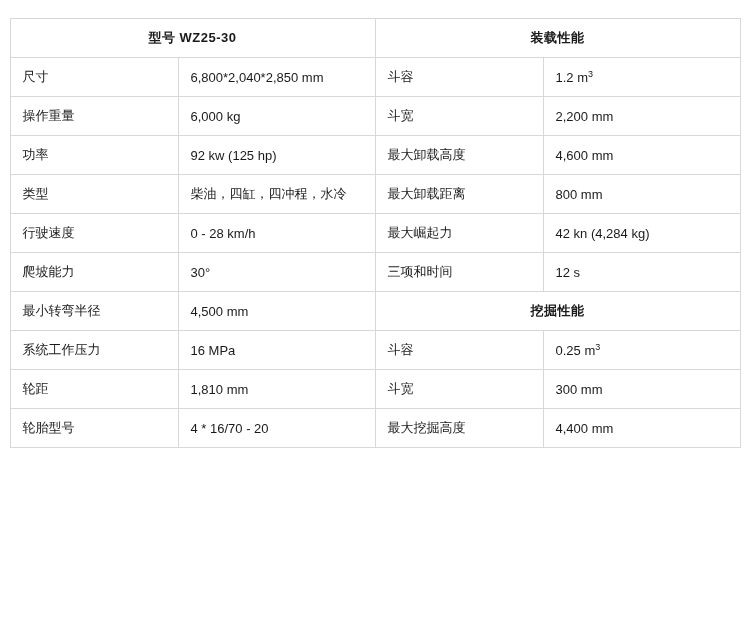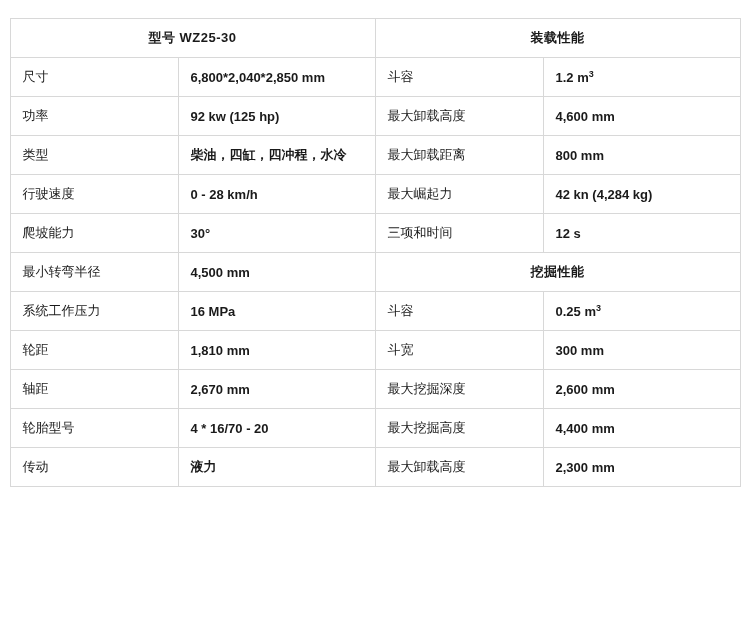--- a/index.html
+++ b/index.html
@@ -42,21 +42,21 @@
     font-weight: bold;
     text-align: center;
     font-size: 14px;
     letter-spacing: 0.5px;
   }
   td.label {
     font-weight: normal;
     font-size: 13px;
   }
   td.value {
-    font-weight: bold;
+    font-weight: normal;
     font-size: 13px;
   }
   col.c1 { width: 168px; }
   col.c2 { width: 197px; }
   col.c3 { width: 168px; }
   col.c4 { width: 197px; }
   sup {
     font-size: 9px;
     vertical-align: super;
   }
@@ -79,20 +79,26 @@
         <td class="hdr" colspan="2">装载性能</td>
       </tr>
 
       <tr>
         <td class="label">尺寸</td>
         <td class="value">6,800*2,040*2,850 mm</td>
         <td class="label">斗容</td>
         <td class="value"><span>1.2 m</span><sup>3</sup></td>
       </tr>
 
+      <tr>
+        <td class="label">操作重量</td>
+        <td class="value">6,000 kg</td>
+        <td class="label">斗宽</td>
+        <td class="value">2,200 mm</td>
+      </tr>
 
       <tr>
         <td class="label">功率</td>
         <td class="value">92 kw (125 hp)</td>
         <td class="label">最大卸载高度</td>
         <td class="value">4,600 mm</td>
       </tr>
 
       <tr>
         <td class="label">类型</td>
@@ -128,38 +134,26 @@
         <td class="value"><span>0.25 m</span><sup>3</sup></td>
       </tr>
 
       <tr>
         <td class="label">轮距</td>
         <td class="value">1,810 mm</td>
         <td class="label">斗宽</td>
         <td class="value">300 mm</td>
       </tr>
 
-      <tr>
-        <td class="label">轴距</td>
-        <td class="value">2,670 mm</td>
-        <td class="label">最大挖掘深度</td>
-        <td class="value">2,600 mm</td>
-      </tr>
 
       <tr>
         <td class="label">轮胎型号</td>
         <td class="value">4 * 16/70 - 20</td>
         <td class="label">最大挖掘高度</td>
         <td class="value">4,400 mm</td>
       </tr>
 
 
-      <tr>
-        <td class="label">传动</td>
-        <td class="value">液力</td>
-        <td class="label">最大卸载高度</td>
-        <td class="value">2,300 mm</td>
-      </tr>
 
 
     </tbody>
   </table>
 </div>
 
 </body></html>

